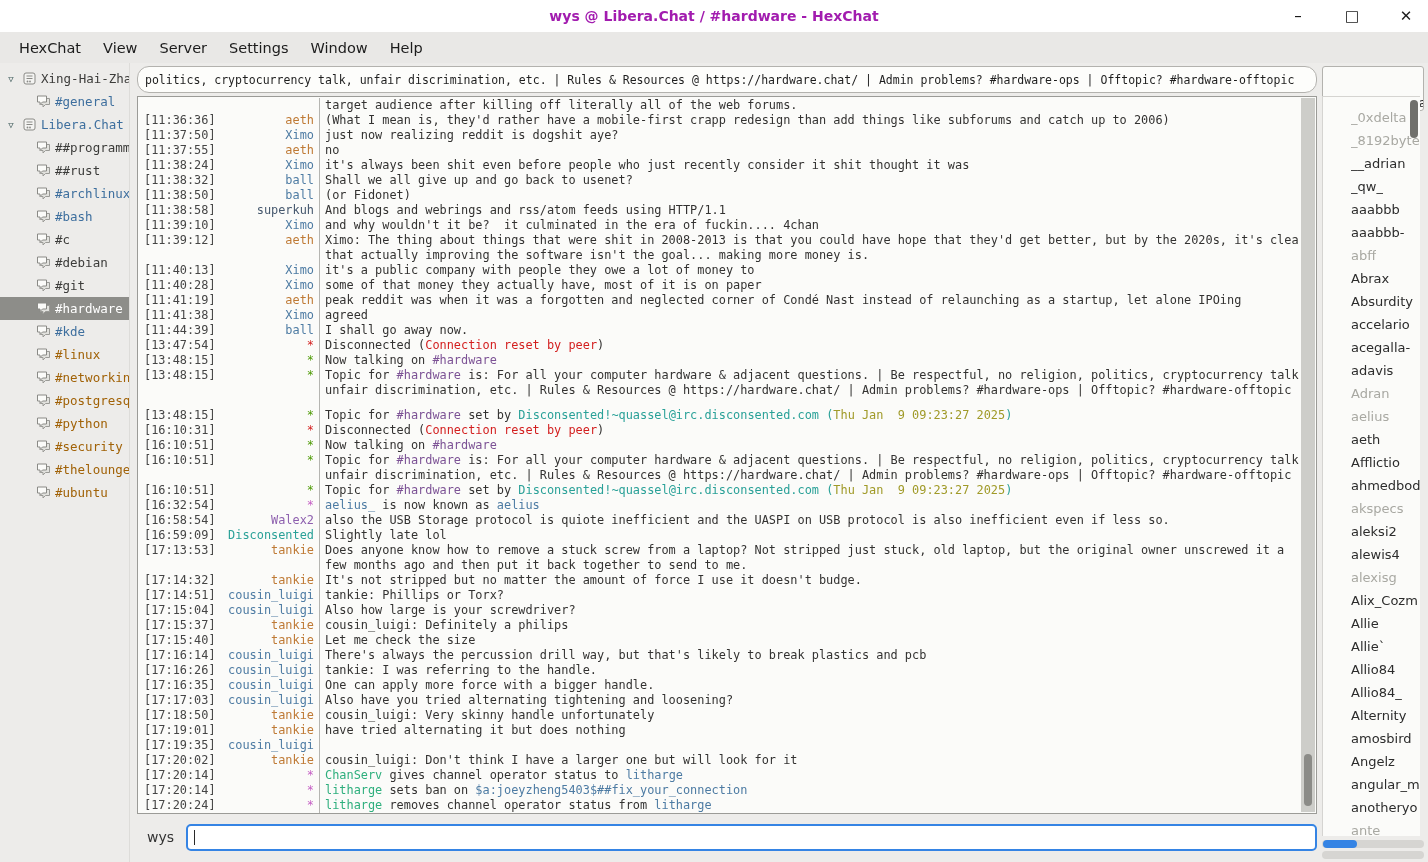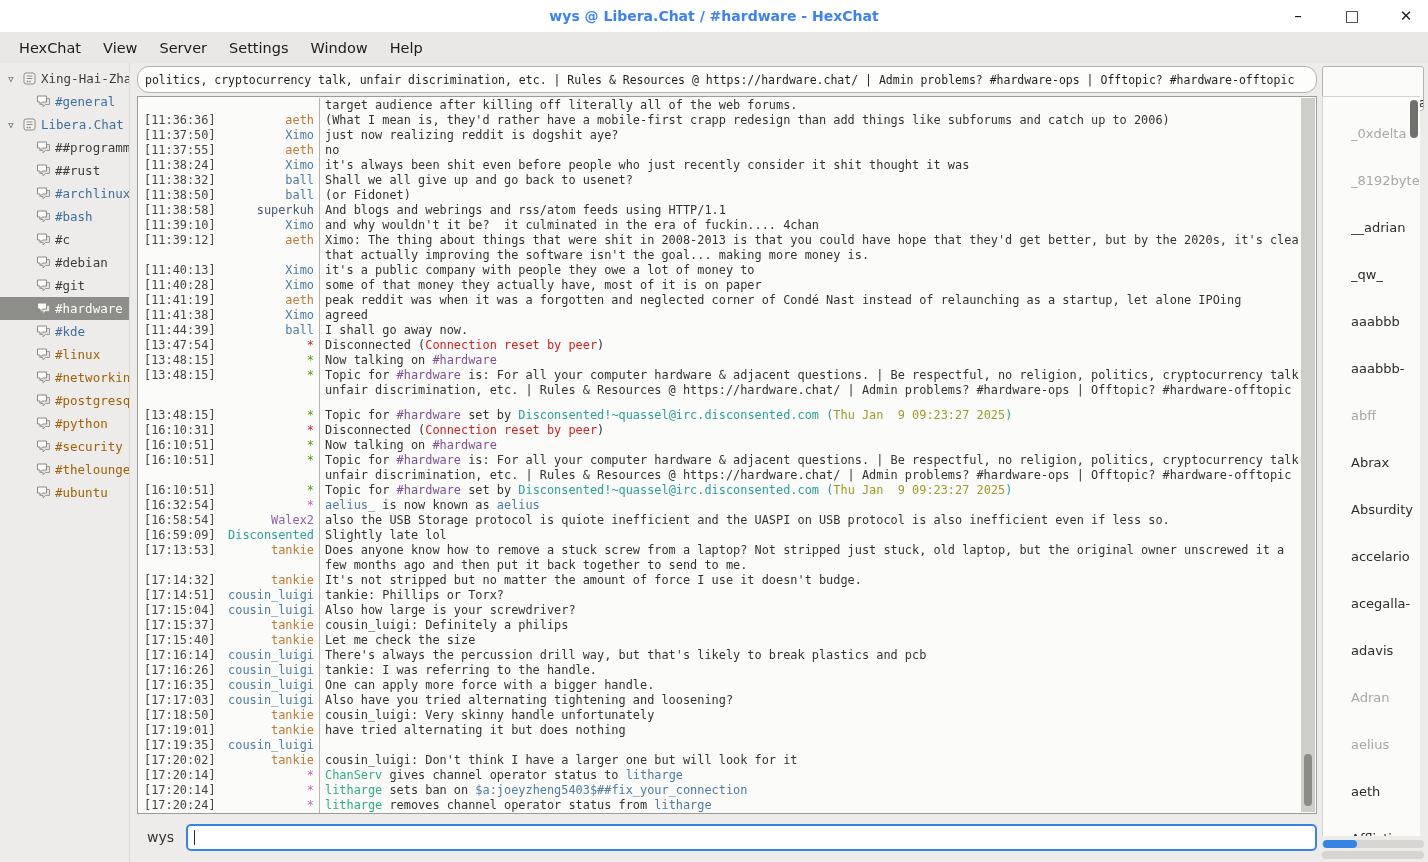--- a/index.html
+++ b/index.html
@@ -2,21 +2,21 @@
 <html><head>
 <meta charset="utf-8">
 <style>
   html,body{margin:0;padding:0;background:#d0d0cd;}
   *{box-sizing:border-box;}
   .window{position:relative;width:1428px;height:862px;background:#edecea;overflow:hidden;
           font-family:"DejaVu Sans",sans-serif;}
   
   .titlebar{position:absolute;left:0;top:0;width:1428px;height:32px;background:#ffffff;}
   .title{position:absolute;left:0;right:0;top:0;height:32px;line-height:32px;text-align:center;
-         font-size:14px;font-weight:bold;color:#3b82f6;}
+         font-size:14px;font-weight:bold;color:#a21caf;}
   .win-controls{position:absolute;right:8px;top:0;height:32px;display:flex;align-items:center;gap:26px;}
   .win-btn{width:28px;height:28px;display:flex;align-items:center;justify-content:center;
            font-size:15px;color:#1a1a1a;font-family:"DejaVu Sans",sans-serif;}
   
   .menubar{position:absolute;left:0;top:32px;width:1428px;height:31px;background:#e9e8e6;
            display:flex;align-items:center;padding-left:10px;gap:4px;}
   .menu-item{font-size:14.5px;color:#1c1c1c;padding:3px 9px;}
   
   .tree{position:absolute;left:0;top:63px;width:130px;bottom:0;background:#edecea;
         border-right:1px solid #dddcd9;padding-top:4px;overflow:hidden;}
@@ -57,21 +57,21 @@
   .nick-label{font-size:14px;color:#333;margin-left:10px;font-family:"DejaVu Sans",sans-serif;}
   .input-field{margin-left:12px;flex:1;height:27px;background:#ffffff;border:2px solid #3584e4;
                border-radius:5px;display:flex;align-items:center;padding-left:6px;}
   .caret{display:inline-block;width:1px;height:15px;background:#2a2a2a;}
   
   .opsbox{position:absolute;left:1322px;top:66px;width:102px;height:45px;background:#fbfbf9;
           border:1px solid #b3b2ae;border-radius:3px;display:flex;align-items:flex-end;overflow:hidden;}
   .opsbox span{font-size:13px;color:#1e1e1e;padding-left:5px;white-space:pre;}
   .userlist{position:absolute;left:1322px;top:96px;width:98px;height:740px;background:#fbfbf9;
             border:1px solid #d5d4d1;border-width:1px 0 0 1px;padding:5px 0 0 28px;overflow:hidden;}
-  .ul-row{height:23px;display:flex;align-items:flex-start;margin-top:24px;}
+  .ul-row{height:23px;display:flex;align-items:flex-end;}
   .ul-name{font-size:13px;color:#2c2c2c;white-space:pre;overflow:hidden;}
   .ul-name.away{color:#a8a8a2;}
   .ul-vscroll{position:absolute;left:1410px;top:100px;width:8px;height:38px;background:#70706c;border-radius:4px;}
   .hbar{position:absolute;left:1322px;width:102px;height:8px;background:#d6d5d2;border-radius:4px;}
   .hbar1{top:840px;}
   .hbar2{top:851px;}
   .hbar .thumb{position:absolute;left:1px;top:0;width:34px;height:8px;background:#3584e4;border-radius:4px;}
 </style>
 </head>
 <body>

